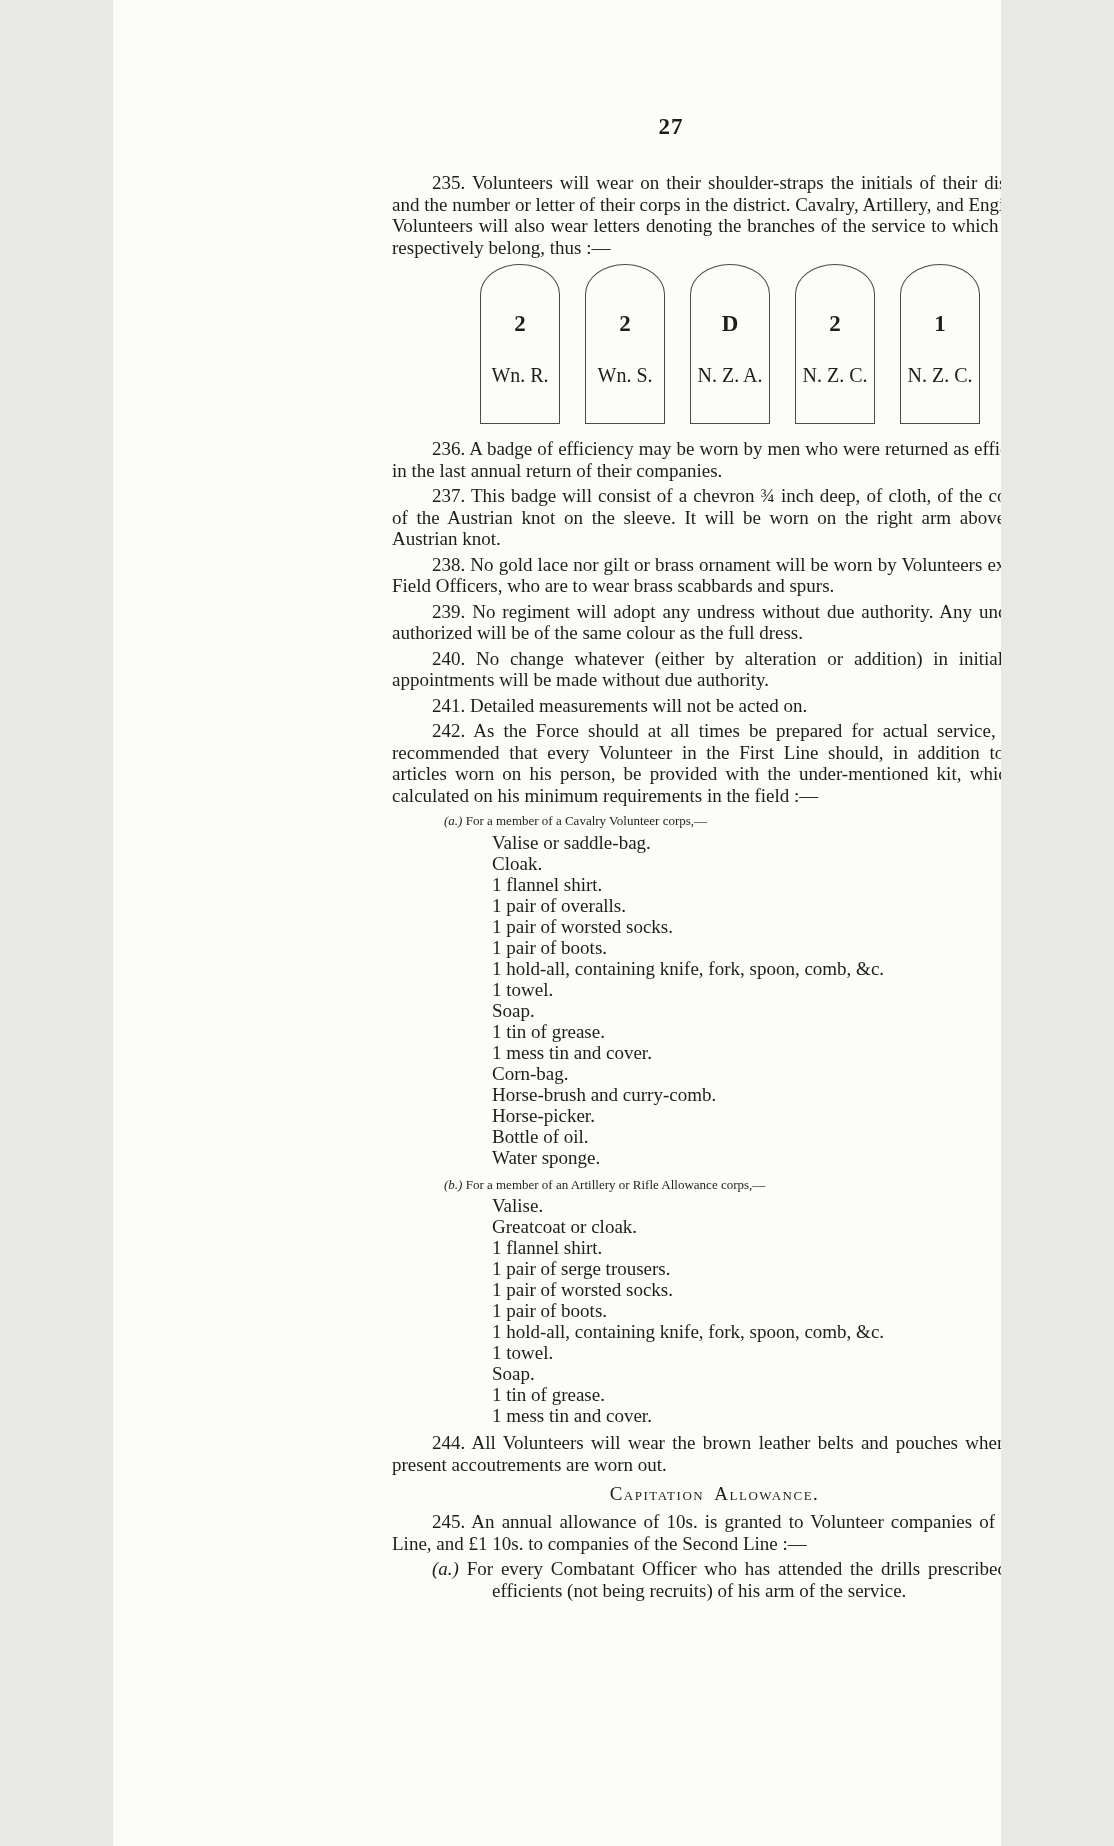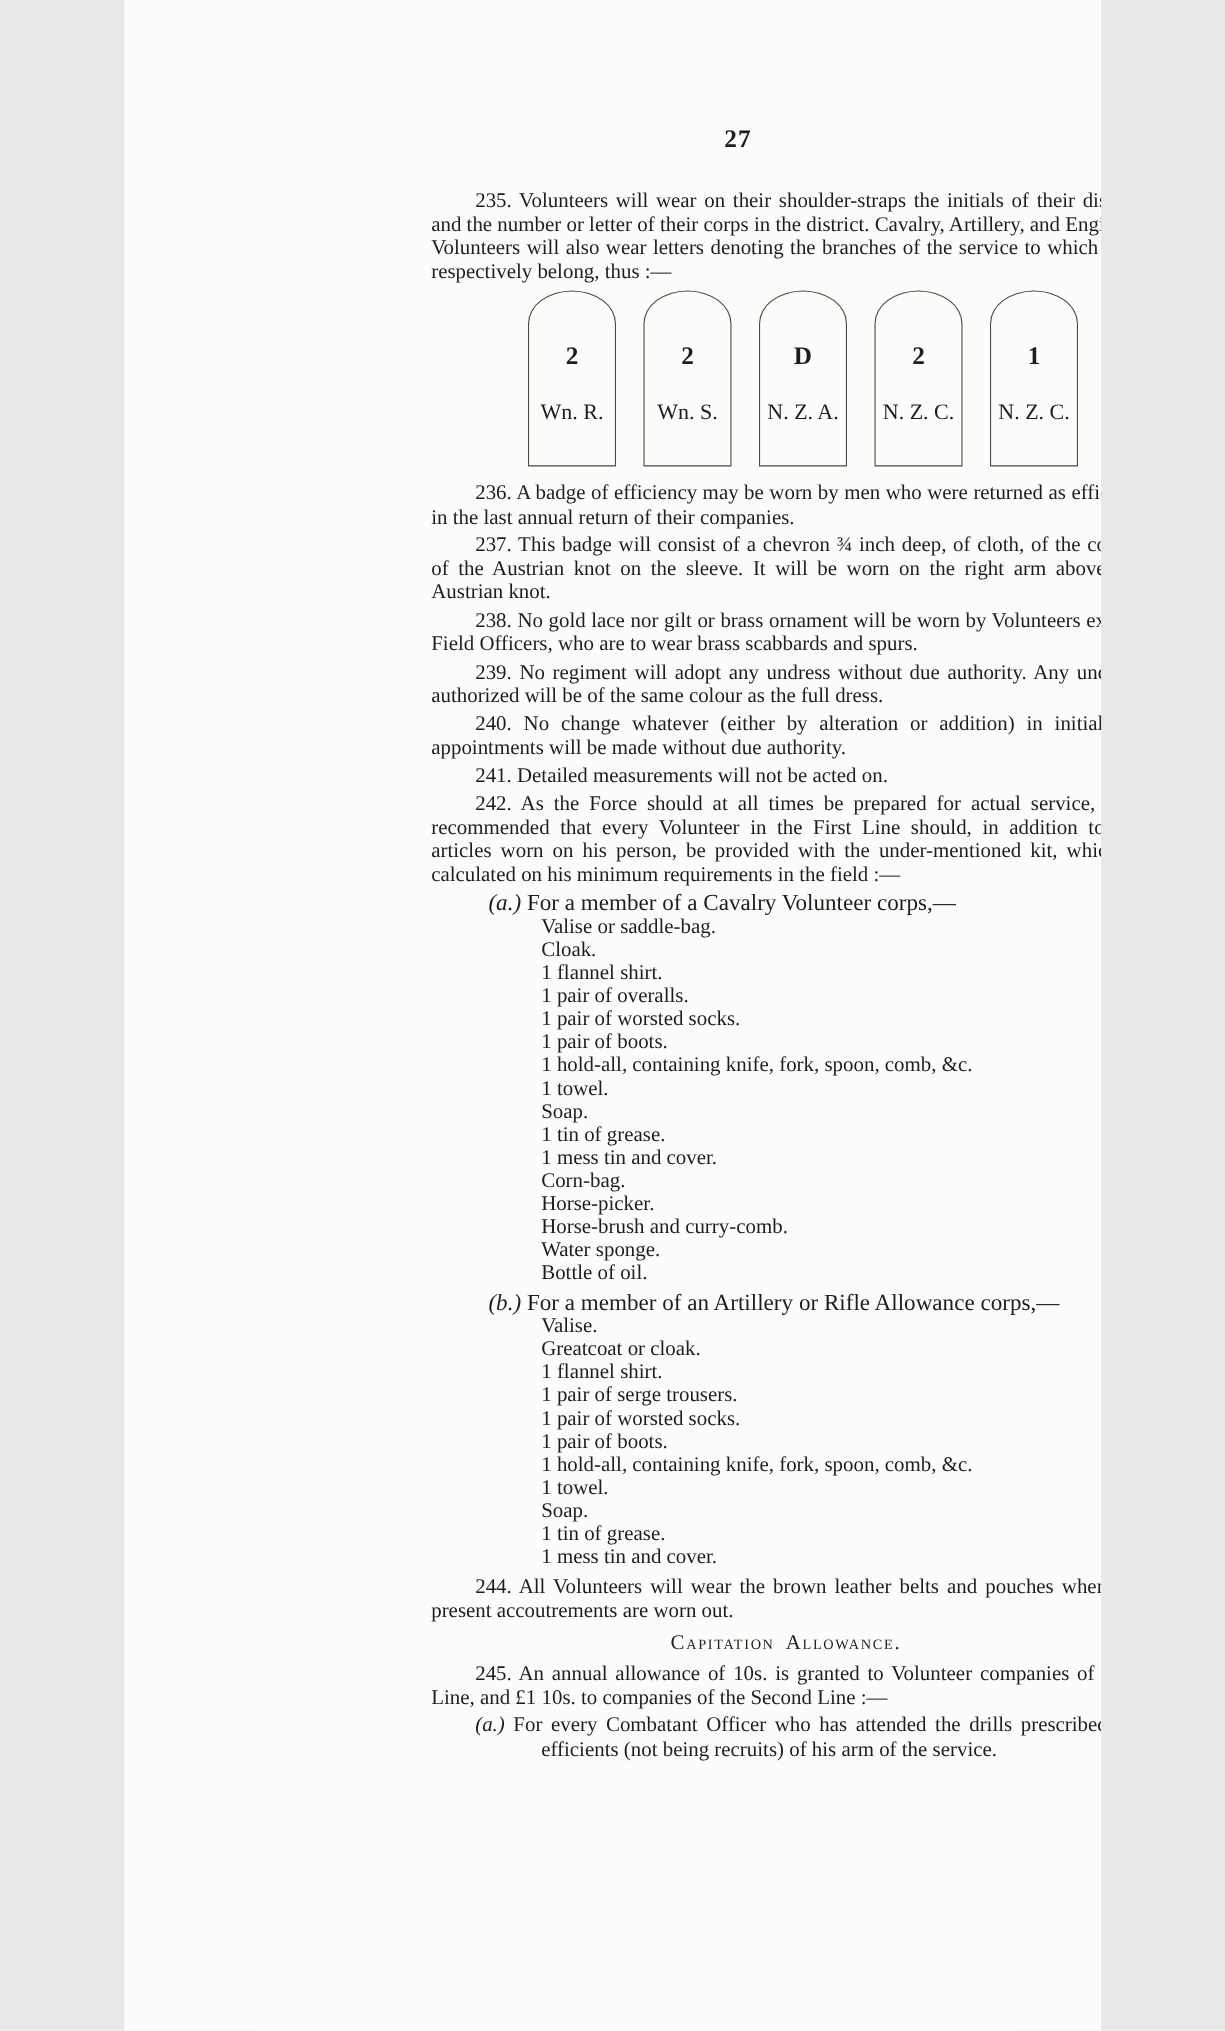--- a/index.html
+++ b/index.html
@@ -65,21 +65,21 @@
   }
   .badge-label{
     margin-top:27px;
     font-size:20px;
     white-space:nowrap;
   }
 
   
   .kit-list{ margin:0 0 6px 0; }
   .kit-head{
-    font-size:21px;
+    font-size:13px;
     line-height:21.5px;
     padding-left:52px;
   }
   .kit-item{
     font-size:19px;
     line-height:21px;
     padding-left:100px;
   }
   .kit-label{ font-style:italic; }
 
@@ -150,24 +150,24 @@
       <div class="kit-item">1 flannel shirt.</div>
       <div class="kit-item">1 pair of overalls.</div>
       <div class="kit-item">1 pair of worsted socks.</div>
       <div class="kit-item">1 pair of boots.</div>
       <div class="kit-item">1 hold-all, containing knife, fork, spoon, comb, &amp;c.</div>
       <div class="kit-item">1 towel.</div>
       <div class="kit-item">Soap.</div>
       <div class="kit-item">1 tin of grease.</div>
       <div class="kit-item">1 mess tin and cover.</div>
       <div class="kit-item">Corn-bag.</div>
+      <div class="kit-item">Horse-brush and curry-comb.</div>
       <div class="kit-item">Horse-picker.</div>
-      <div class="kit-item">Horse-brush and curry-comb.</div>
+      <div class="kit-item">Bottle of oil.</div>
       <div class="kit-item">Water sponge.</div>
-      <div class="kit-item">Bottle of oil.</div>
     </div>
 
     <div class="kit-list">
       <div class="kit-head"><span class="kit-label">(b.)</span> <span>For a member of an Artillery or Rifle Allowance corps,—</span></div>
       <div class="kit-item">Valise.</div>
       <div class="kit-item">Greatcoat or cloak.</div>
       <div class="kit-item">1 flannel shirt.</div>
       <div class="kit-item">1 pair of serge trousers.</div>
       <div class="kit-item">1 pair of worsted socks.</div>
       <div class="kit-item">1 pair of boots.</div>

